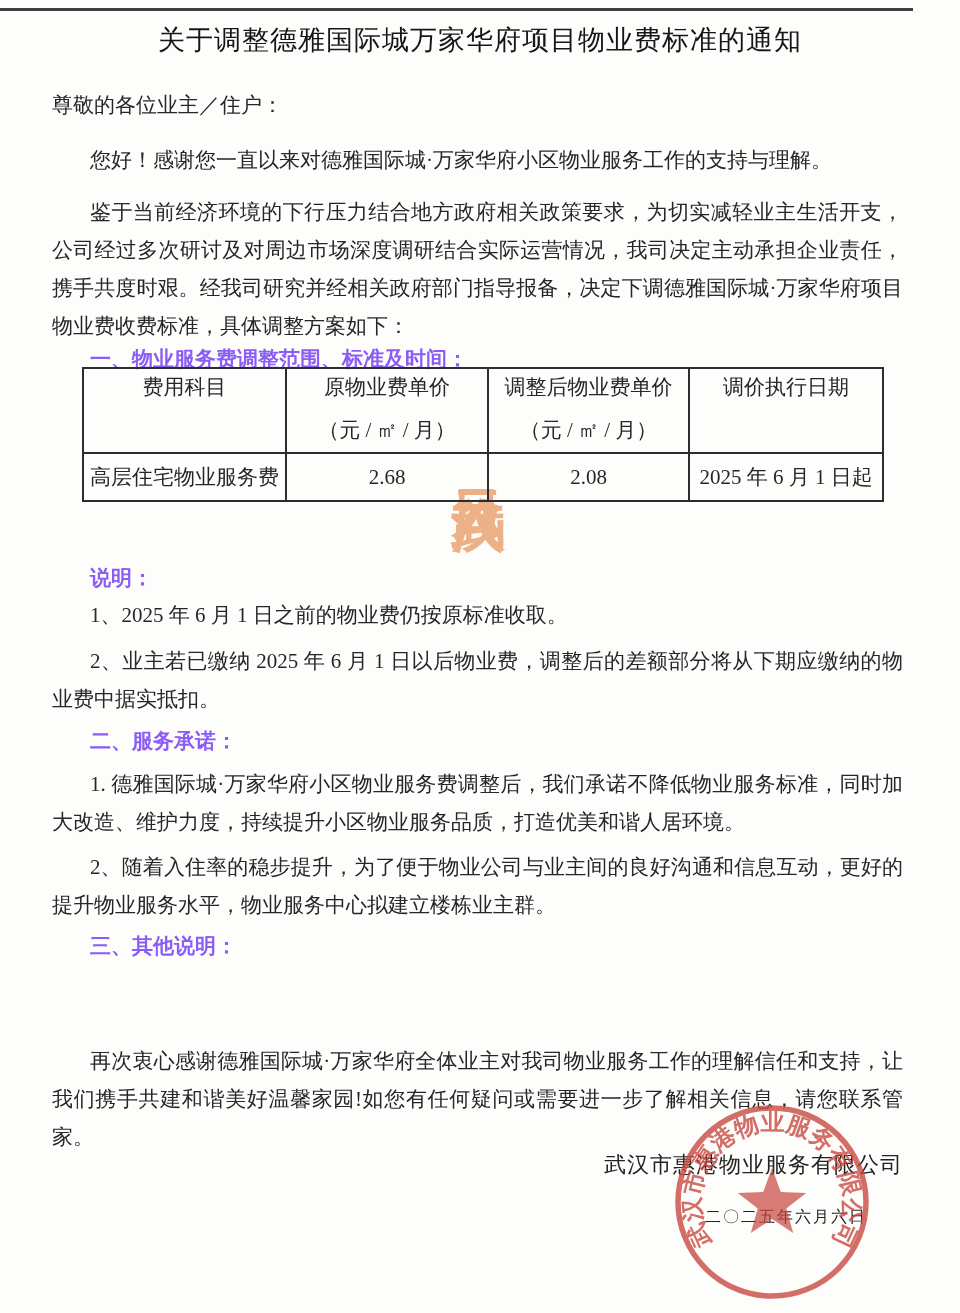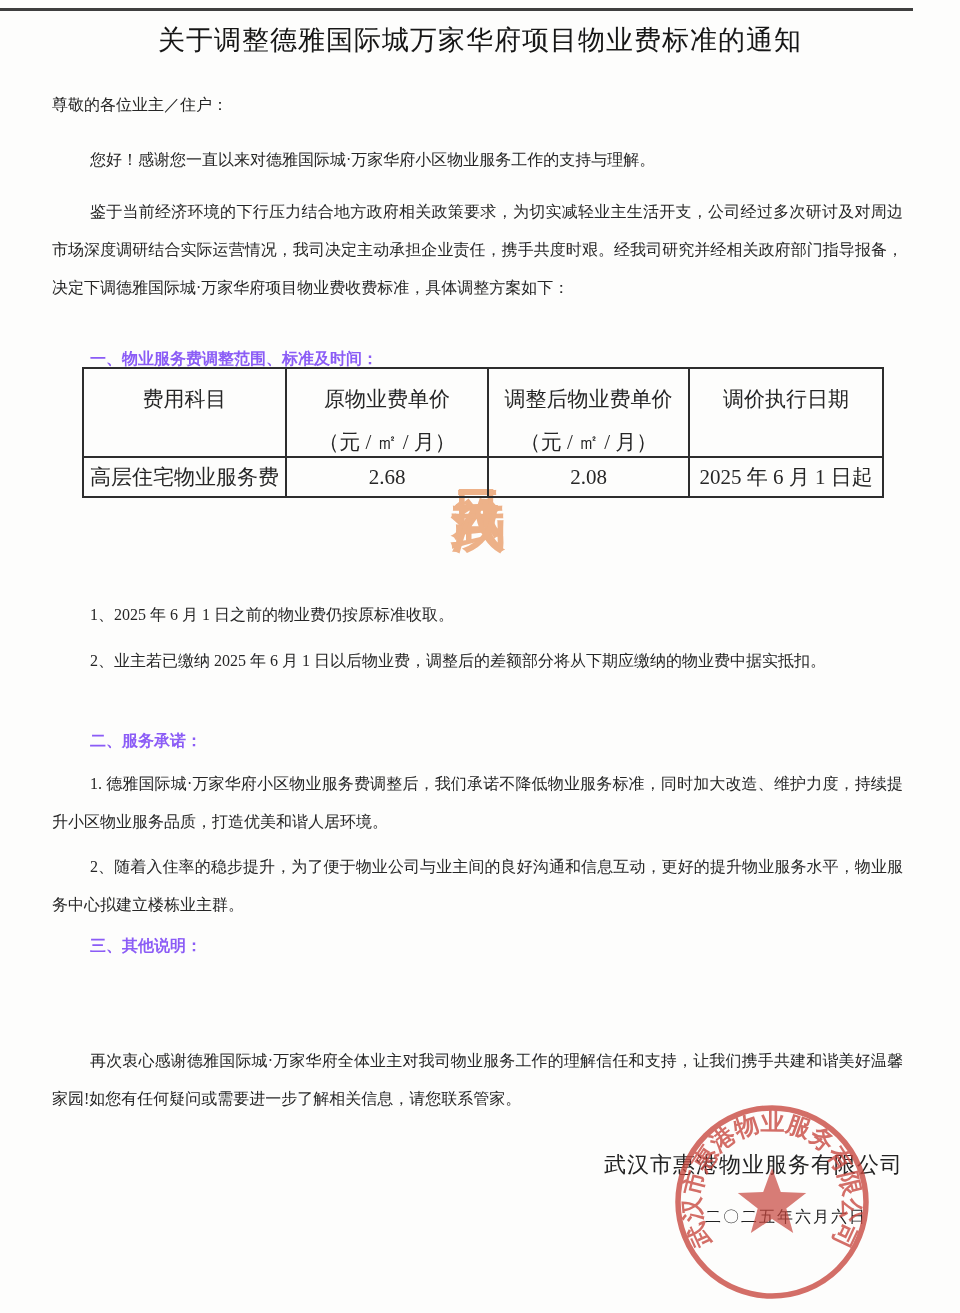--- a/index.html
+++ b/index.html
@@ -16,21 +16,21 @@
     position:absolute; top:8px; left:0;
     width:913px; height:3px; background:#3f3f3f;
   }
   .title {
     position:absolute; top:22px; left:0; width:960px;
     text-align:center; font-size:27px; font-weight:normal; color:#161616;
     letter-spacing:1px; z-index:2;
   }
   .block {
     position:absolute; left:52px; width:851px;
-    font-size:16px; line-height:38px;
+    font-size:21px; line-height:38px;
     text-align:justify; z-index:2;
   }
   .indent { text-indent:38px; }
   .bold { font-weight:bold; color:#8b5cf6; }
   .pos-salutation { top:86px; }
   .pos-intro      { top:141px; }
   .pos-background { top:193px; }
   .pos-h1         { top:340px; }
   .pos-notes-h    { top:559px; }
   .pos-note1      { top:596px; }
@@ -45,22 +45,22 @@
   .fee-table {
     position:absolute; top:367px; left:82px;
     width:800px; border-collapse:collapse;
     font-size:21px; color:#262626; z-index:2;
     table-layout:fixed; background:transparent;
   }
   .fee-table th, .fee-table td {
     border:2px solid #2d2d2d; text-align:center; font-weight:normal;
     background:transparent;
   }
-  .fee-table th { height:85px; vertical-align:top; padding-top:16px; }
-  .fee-table td { height:40px; vertical-align:middle; }
+  .fee-table th { height:85px; vertical-align:top; padding-top:4px; }
+  .fee-table td { height:48px; vertical-align:middle; }
   .th-unit { display:block; margin-top:15px; }
   .col-1{width:203px;} .col-2{width:202px;} .col-3{width:201px;} .col-4{width:194px;}
 
   .signature {
     position:absolute; left:52px; top:1150px; width:851px;
     text-align:right; z-index:2;
   }
   .sig-company { font-size:22px; letter-spacing:1px; color:#222; }
   .sig-date { margin-top:27px; margin-right:36px; font-size:16px; letter-spacing:2px; color:#222; }
 
@@ -117,20 +117,21 @@
     <tbody>
       <tr>
         <td>高层住宅物业服务费</td>
         <td>2.68</td>
         <td>2.08</td>
         <td>2025 年 6 月 1 日起</td>
       </tr>
     </tbody>
   </table>
 
+  <div class="block indent bold pos-notes-h">说明：</div>
   <p class="block indent pos-note1">1、2025 年 6 月 1 日之前的物业费仍按原标准收取。</p>
   <p class="block indent pos-note2">2、业主若已缴纳 2025 年 6 月 1 日以后物业费，调整后的差额部分将从下期应缴纳的物业费中据实抵扣。</p>
 
   <div class="block indent bold pos-h2">二、服务承诺：</div>
   <p class="block indent pos-s2-1">1. 德雅国际城·万家华府小区物业服务费调整后，我们承诺不降低物业服务标准，同时加大改造、维护力度，持续提升小区物业服务品质，打造优美和谐人居环境。</p>
   <p class="block indent pos-s2-2">2、随着入住率的稳步提升，为了便于物业公司与业主间的良好沟通和信息互动，更好的提升物业服务水平，物业服务中心拟建立楼栋业主群。</p>
 
   <div class="block indent bold pos-h3">三、其他说明：</div>
   <p class="block indent pos-closing">再次衷心感谢德雅国际城·万家华府全体业主对我司物业服务工作的理解信任和支持，让我们携手共建和谐美好温馨家园!如您有任何疑问或需要进一步了解相关信息，请您联系管家。</p>
 

